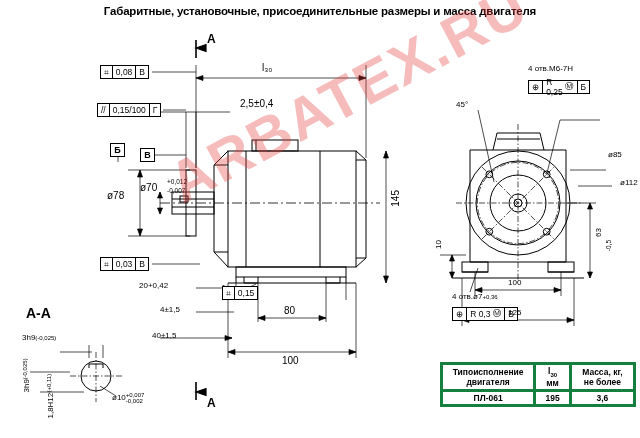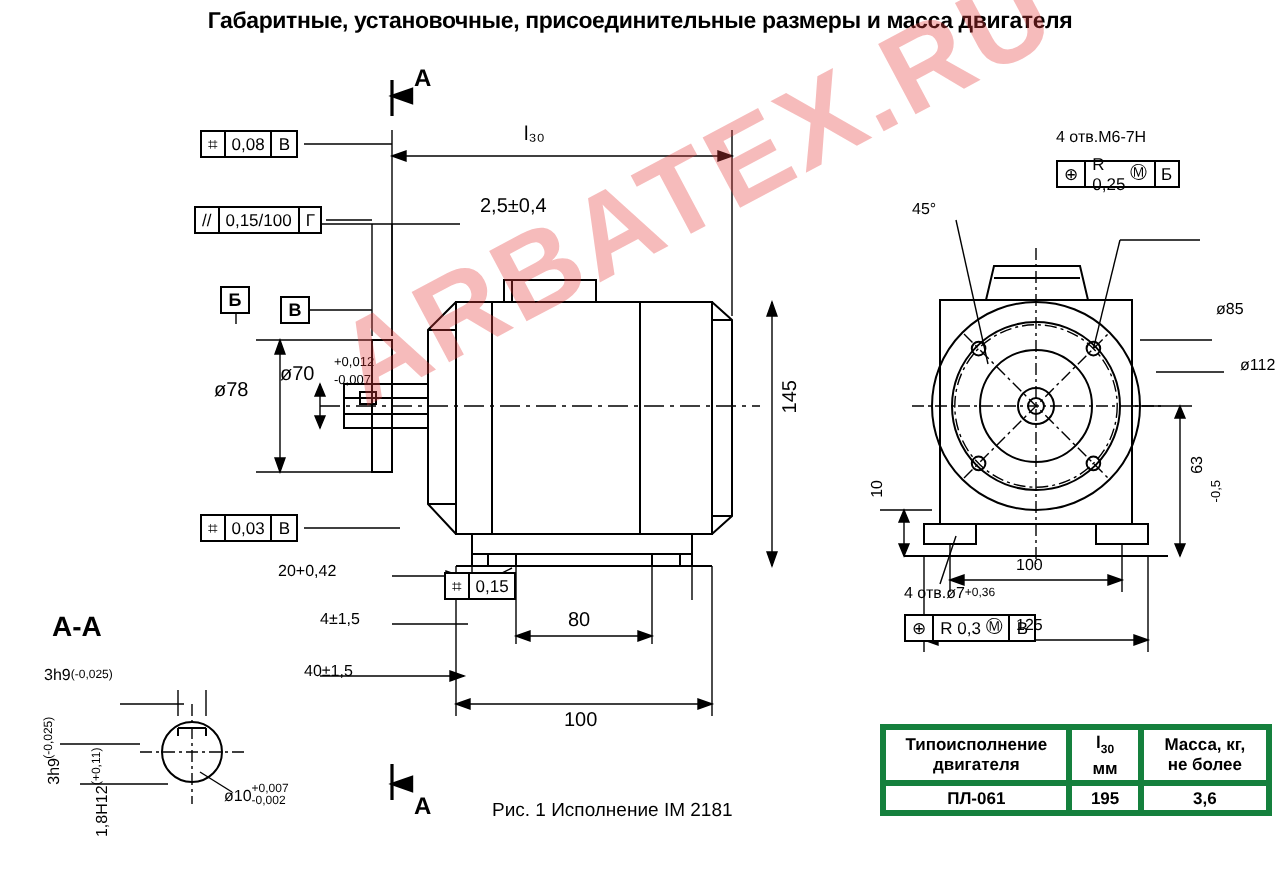--- a/index.html
+++ b/index.html
@@ -324,21 +324,20 @@
   <div class="lbl-s vert" style="left:22px;top:358px;">
     <span>3h9</span><span class="frac">(-0,025)</span>
   </div>
   <div class="lbl-s vert" style="left:46px;top:374px;">
     <span>1,8H12</span><span class="frac">(+0,11)</span>
   </div>
   <div class="lbl-s" style="left:112px;top:392px;">
     <span>ø10</span><span class="frac"><span>+0,007</span><br><span>-0,002</span></span>
   </div>
 
-  <div class="cap" style="left:246px;top:400px;">Рис. 1 Исполнение IM 2181</div>
 
   <table class="spec" style="left:440px;top:362px;width:196px;">
     <tbody>
         <tr>
       <th style="width:90px;">
         <span>Типоисполнение</span><br><span>двигателя</span>
       </th>
       <th style="width:32px;">
         <span>l</span><sub style="font-size:6px;">30</sub><br><span>мм</span>
       </th>

